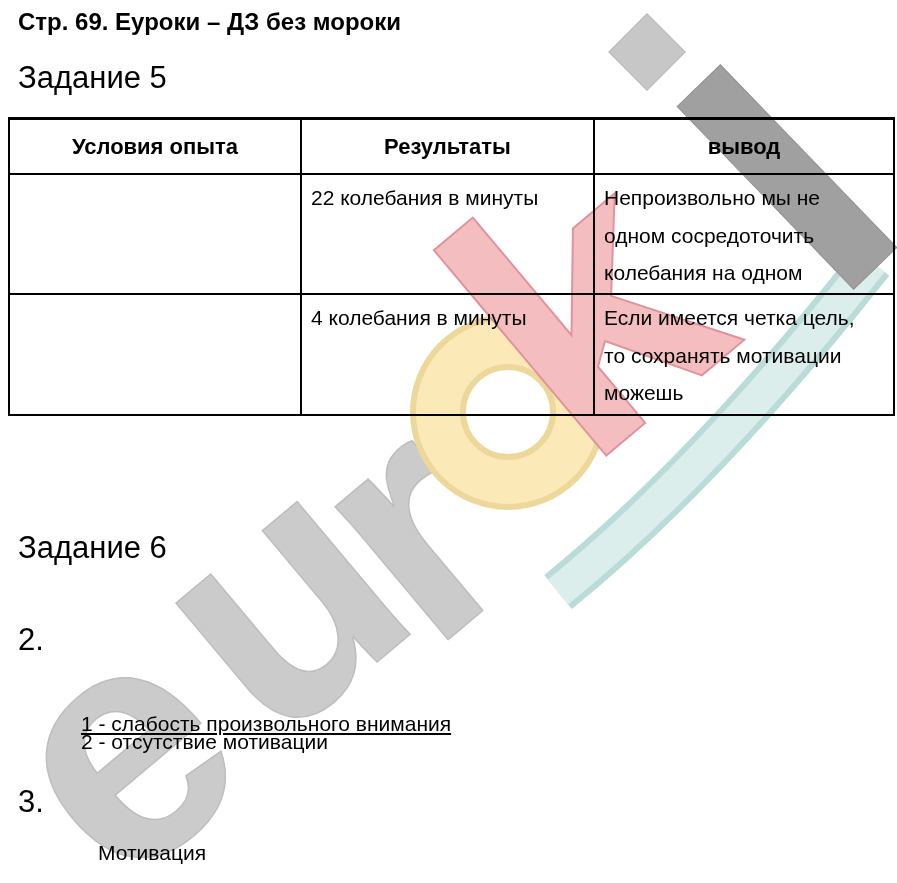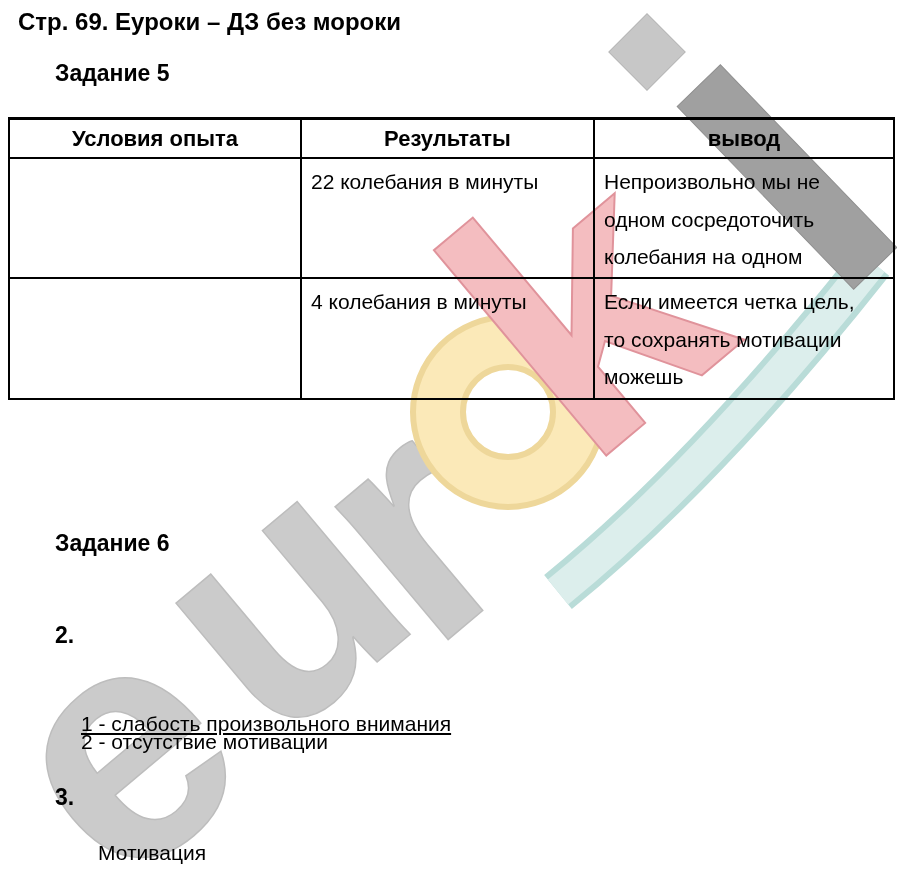--- a/index.html
+++ b/index.html
@@ -8,40 +8,40 @@
     width:897px;height:883px;
     background:#ffffff;
     font-family:"Liberation Sans",sans-serif;
     color:#000;
     overflow:hidden;
   }
   .wm{position:absolute;left:0;top:0;z-index:0;}
   .content{position:absolute;left:0;top:0;width:875px;height:883px;z-index:1;}
   .abs{position:absolute;line-height:1.15;white-space:nowrap;}
   .h1{font-size:24px;font-weight:bold;}
-  .h2{font-size:23px;font-weight:bold;margin-left:37px;}
+  .h2{font-size:31px;font-weight:normal;}
   .body-line{font-size:21px;}
   table.answers{
     position:absolute;left:8px;top:117px;
     width:885px;
     border-collapse:collapse;
     table-layout:fixed;
     background:transparent;
     border:2px solid #000;
     border-top:3px solid #000;
   }
   table.answers th, table.answers td{
     border:2px solid #000;
     background:transparent;
     overflow:hidden;
   }
   table.answers th{
     font-size:22px;font-weight:bold;
     text-align:center;vertical-align:middle;
-    height:37px;padding:0 4px;margin-left:28px;
+    height:37px;padding:8px 4px;margin-left:28px;
   }
   table.answers td{
     font-size:21px;
     vertical-align:top;
     padding:4px 9px 0 9px;
   }
   .row-a td{height:114px;}
   .row-b td{height:114px;}
   .row-c td{height:115px;}
   .cell-line{line-height:37.5px;white-space:nowrap;}

